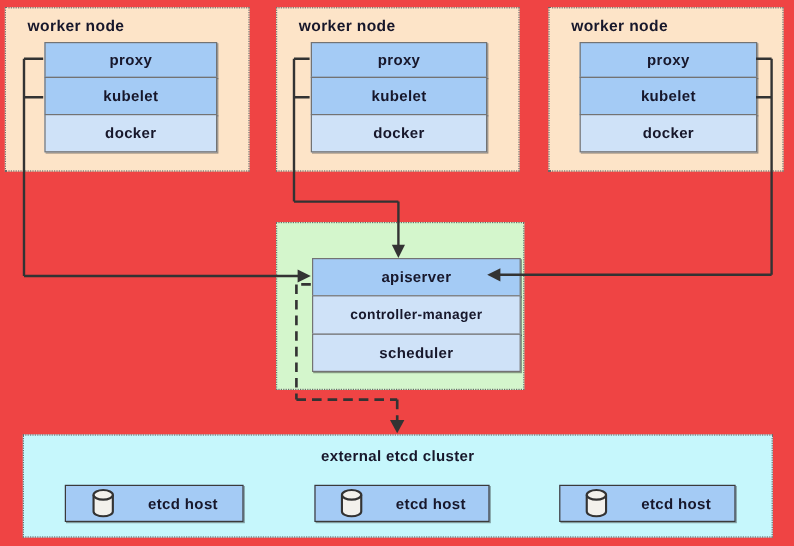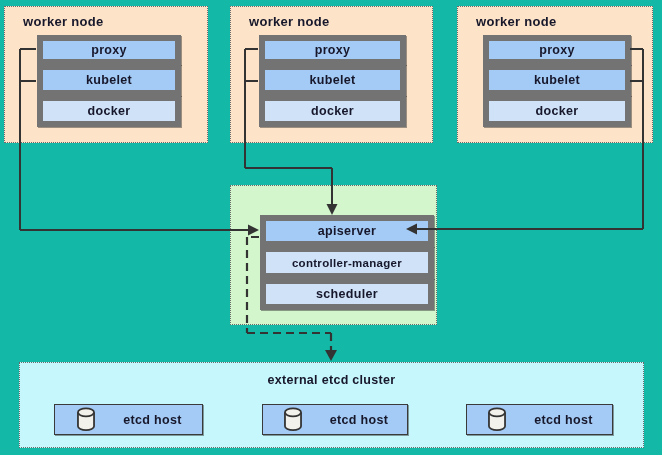--- a/index.html
+++ b/index.html
@@ -1,31 +1,31 @@
 <!DOCTYPE html>
 <html style="--worker-bg: #fde4c8; --master-bg: #d4f6cc; --etcd-bg: #c6f7fc; --component-primary: #a4cbf5; --component-secondary: #cfe2f8; --host-bg: #a4cbf5; --line: #333333; --text: #17172b;"><head>
 <meta charset="utf-8">
 <style>
   html,body{margin:0;padding:0;background:#fff;}
   .canvas{
-    position:relative;width:662px;height:455px;background:#14b8a6;overflow:hidden;
+    position:relative;width:662px;height:455px;background:#ef4444;overflow:hidden;
     font-family:"Liberation Sans","DejaVu Sans",sans-serif;
     color:var(--text,#17172b);
   }
   .node{position:absolute;box-sizing:border-box;border:1px dotted #6b6b6b;}
   .node.worker{background:var(--worker-bg,#fde4c8);}
   .node.master{background:var(--master-bg,#d4f6cc);}
   .node.etcd{background:var(--etcd-bg,#c6f7fc);}
   .node-title{
     position:absolute;font-weight:bold;font-size:13px;letter-spacing:.3px;
     white-space:nowrap;color:var(--text,#17172b);
   }
   .stack{position:absolute;}
   .comp{
-    box-sizing:border-box;border:6px solid #737373;margin-top:-1px;
+    box-sizing:border-box;border:1px solid #737373;margin-top:-1px;
     display:flex;align-items:center;justify-content:center;
     font-weight:bold;font-size:12.5px;letter-spacing:.3px;
     box-shadow:1px 1px 0 rgba(40,40,40,.45);
   }
   .comp:first-child{margin-top:0;}
   .comp.primary{background:var(--component-primary,#a4cbf5);}
   .comp.secondary{background:var(--component-secondary,#cfe2f8);}
   .etcd-title{
     position:absolute;left:0;right:0;top:10px;text-align:center;
     font-weight:bold;font-size:12.5px;letter-spacing:.3px;

